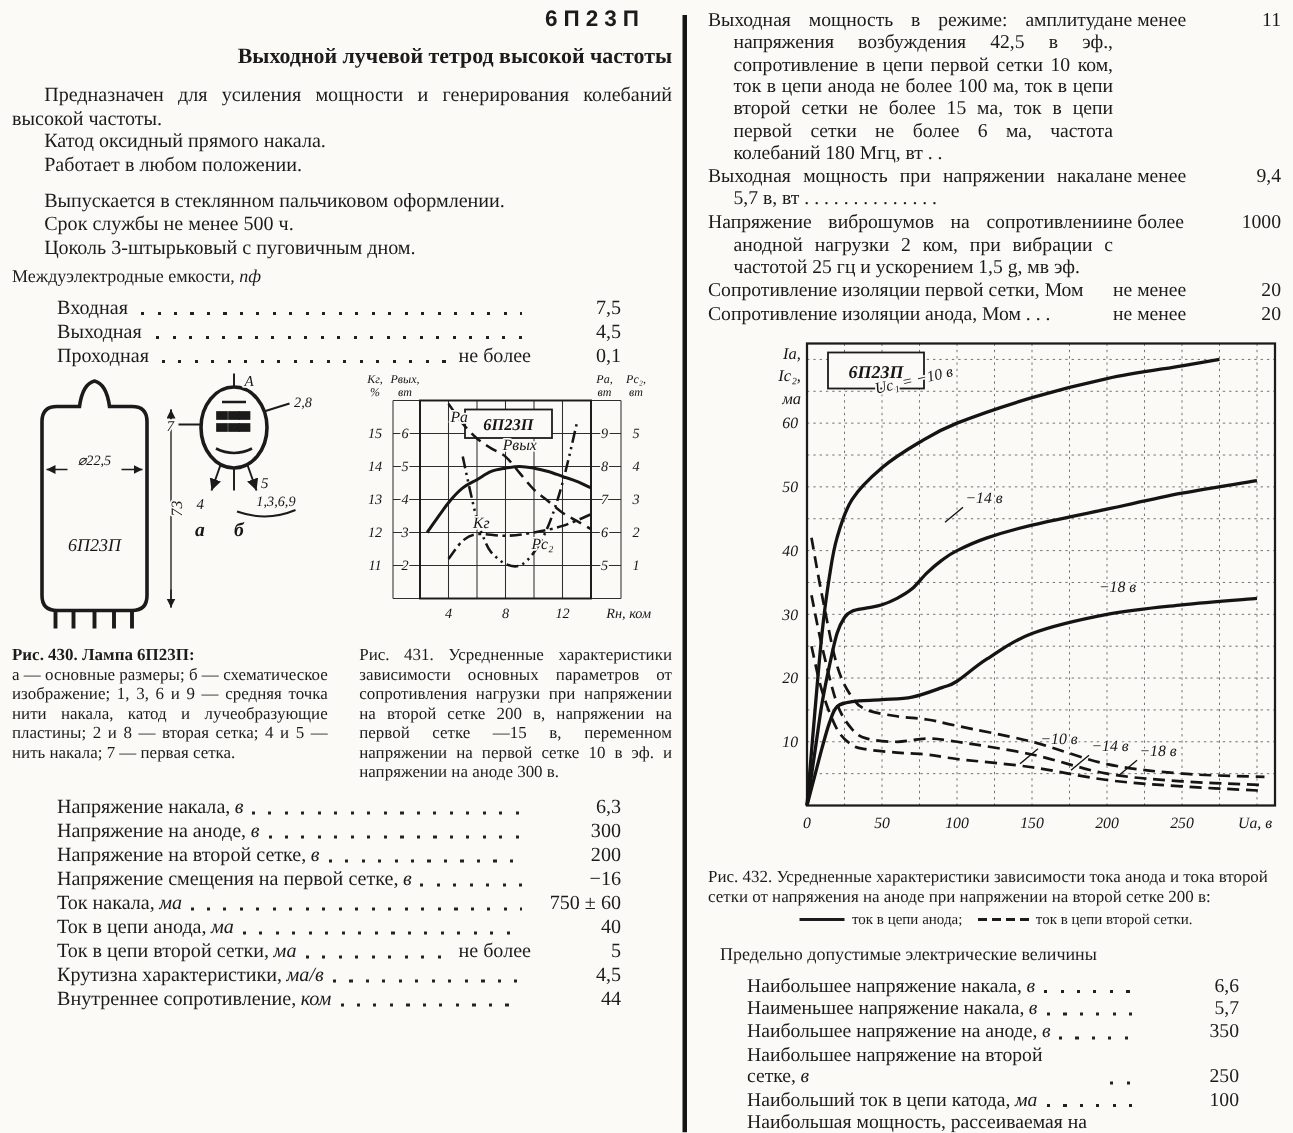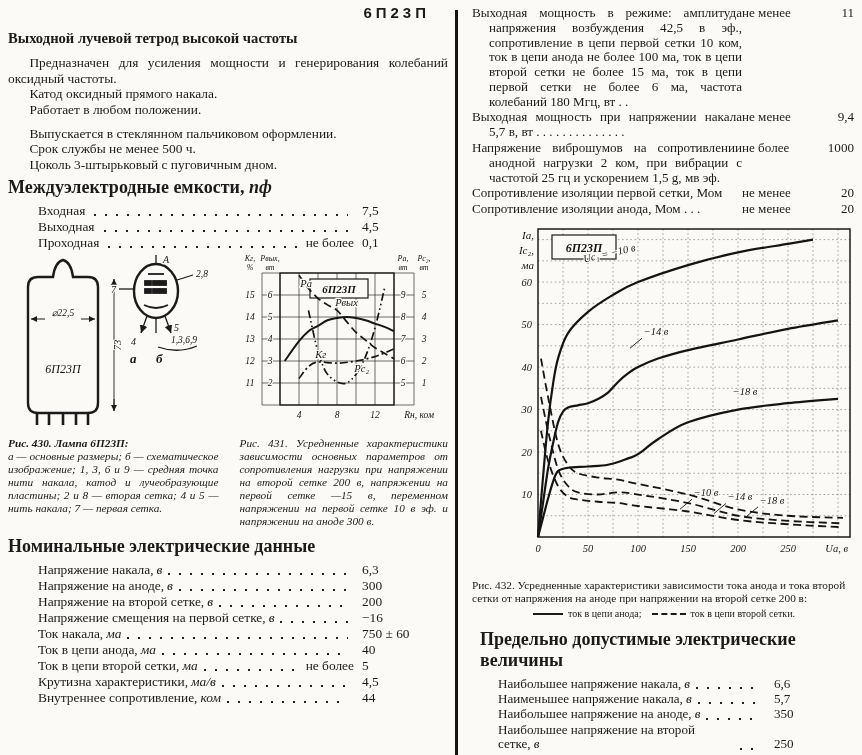--- a/index.html
+++ b/index.html
@@ -5,38 +5,38 @@
   html,body{margin:0;padding:0;}
   body{width:862px;height:755px;background:#fbfaf7;color:#1b1b1b;
        font-family:"Liberation Serif",serif;font-size:13.4px;overflow:hidden;}
   .page{position:relative;width:862px;height:628px;}
   .divider{position:absolute;left:455px;top:10px;width:3px;height:745px;background:#151515;}
   .col-left{position:absolute;left:8px;top:4px;width:440px;}
   .col-right{position:absolute;left:472px;top:6px;width:382px;}
 
   .hdr{font-weight:bold;font-size:15px;letter-spacing:4px;text-align:right;padding-right:18px;
        font-family:"Liberation Sans",sans-serif;}
-  .doc-title{font-weight:bold;text-align:left;font-size:14.6px;margin-top:9px;margin-bottom:8px;}
+  .doc-title{font-weight:bold;text-align:right;font-size:14.6px;margin-top:9px;margin-bottom:8px;}
   p.t{margin:0;line-height:1.17;text-indent:1.6em;text-align:justify;}
   .gap8{height:8px;}
-  .sec-h{font-weight:bold;font-size:18px;margin:4px 0 5px 0;}
+  .sec-h{font-weight:normal;font-size:12px;margin:4px 0 5px 0;}
   .sec-h .unit{font-style:italic;}
 
   .dtable{padding-left:30px;padding-right:34px;}
   .drow{display:flex;align-items:flex-end;line-height:1.12;margin-bottom:1px;}
   .dlabel{flex:0 1 auto;max-width:72%;}
   .dlabel .unit{font-style:italic;margin-left:3px;}
   .leader{flex:1 1 12px;min-width:12px;height:9px;margin:0 6px 2px 6px;
           background:repeating-linear-gradient(to right,#222 0 2px,transparent 2px 11px);
           background-position:0 bottom;background-size:100% 2px;background-repeat:no-repeat;}
   .dqual{white-space:nowrap;margin-right:8px;}
-  .dval{flex:0 0 52px;white-space:nowrap;}
+  .dval{flex:0 0 52px;text-align:right;white-space:nowrap;}
 
   .figs{display:flex;margin-top:3px;}
-  .figcaps{display:flex;gap:21px;margin-top:2px;font-style:italic;}
+  .figcaps{display:flex;gap:21px;margin-top:2px;}
   .figcap{font-size:11.3px;line-height:1.16;text-align:justify;}
   .figcap .cap-t{font-weight:bold;}
   .cap430{width:214px;}
   .cap431{width:212px;}
 
   .spec-row{display:flex;align-items:flex-start;line-height:1.13;font-size:13.1px;margin-bottom:1px;}
   .spec-label{flex:1 1 auto;padding-left:1.3em;text-indent:-1.3em;text-align:justify;}
   .spec-qual{flex:0 0 72px;white-space:nowrap;}
   .spec-val{flex:0 0 40px;text-align:right;white-space:nowrap;}
 
@@ -57,21 +57,21 @@
 <body>
 
 <div class="page">
   <div class="divider"></div>
 
   <div class="col-left">
     <div class="hdr">6П23П</div>
     <div class="doc-title">Выходной лучевой тетрод высокой частоты</div>
 
     <div>
-      <p class="t">Предназначен для усиления мощности и генерирования колебаний оксидный частоты.</p>
+      <p class="t">Предназначен для усиления мощности и генерирования колебаний высокой частоты.</p>
       <p class="t">Катод оксидный прямого накала.</p>
       <p class="t">Работает в любом положении.</p>
     </div>
     <div class="gap8"></div>
     <div>
       <p class="t">Выпускается в стеклянном пальчиковом оформлении.</p>
       <p class="t">Срок службы не менее 500 ч.</p>
       <p class="t">Цоколь 3-штырьковый с пуговичным дном.</p>
     </div>
 
@@ -235,21 +235,20 @@
 
     <div class="figcaps">
       <div class="figcap cap430">
         <div class="cap-t">Рис. 430. Лампа 6П23П:</div>
         <div>а — основные размеры; б — схематическое изображение; 1, 3, 6 и 9 — средняя точка нити накала, катод и лучеобразующие пластины; 2 и 8 — вторая сетка; 4 и 5 — нить накала; 7 — первая сетка.</div>
       </div>
       <div class="figcap cap431">Рис. 431. Усредненные характеристики зависимости основных параметров от сопротивления нагрузки при напряжении на второй сетке 200 в, напряжении на первой сетке —15 в, переменном напряжении на первой сетке 10 в эф. и напряжении на аноде 300 в.</div>
     </div>
 
     <div class="nom">
-      <div class="sec-h">Номинальные электрические данные</div>
       <div class="dtable">
 
           <div class="drow">
             <span class="dlabel"><span>Напряжение накала,</span><span class="unit">в</span></span>
             <span class="leader"></span>
             <span class="dqual"></span>
             <span class="dval">6,3</span>
           </div>
 
           <div class="drow">

